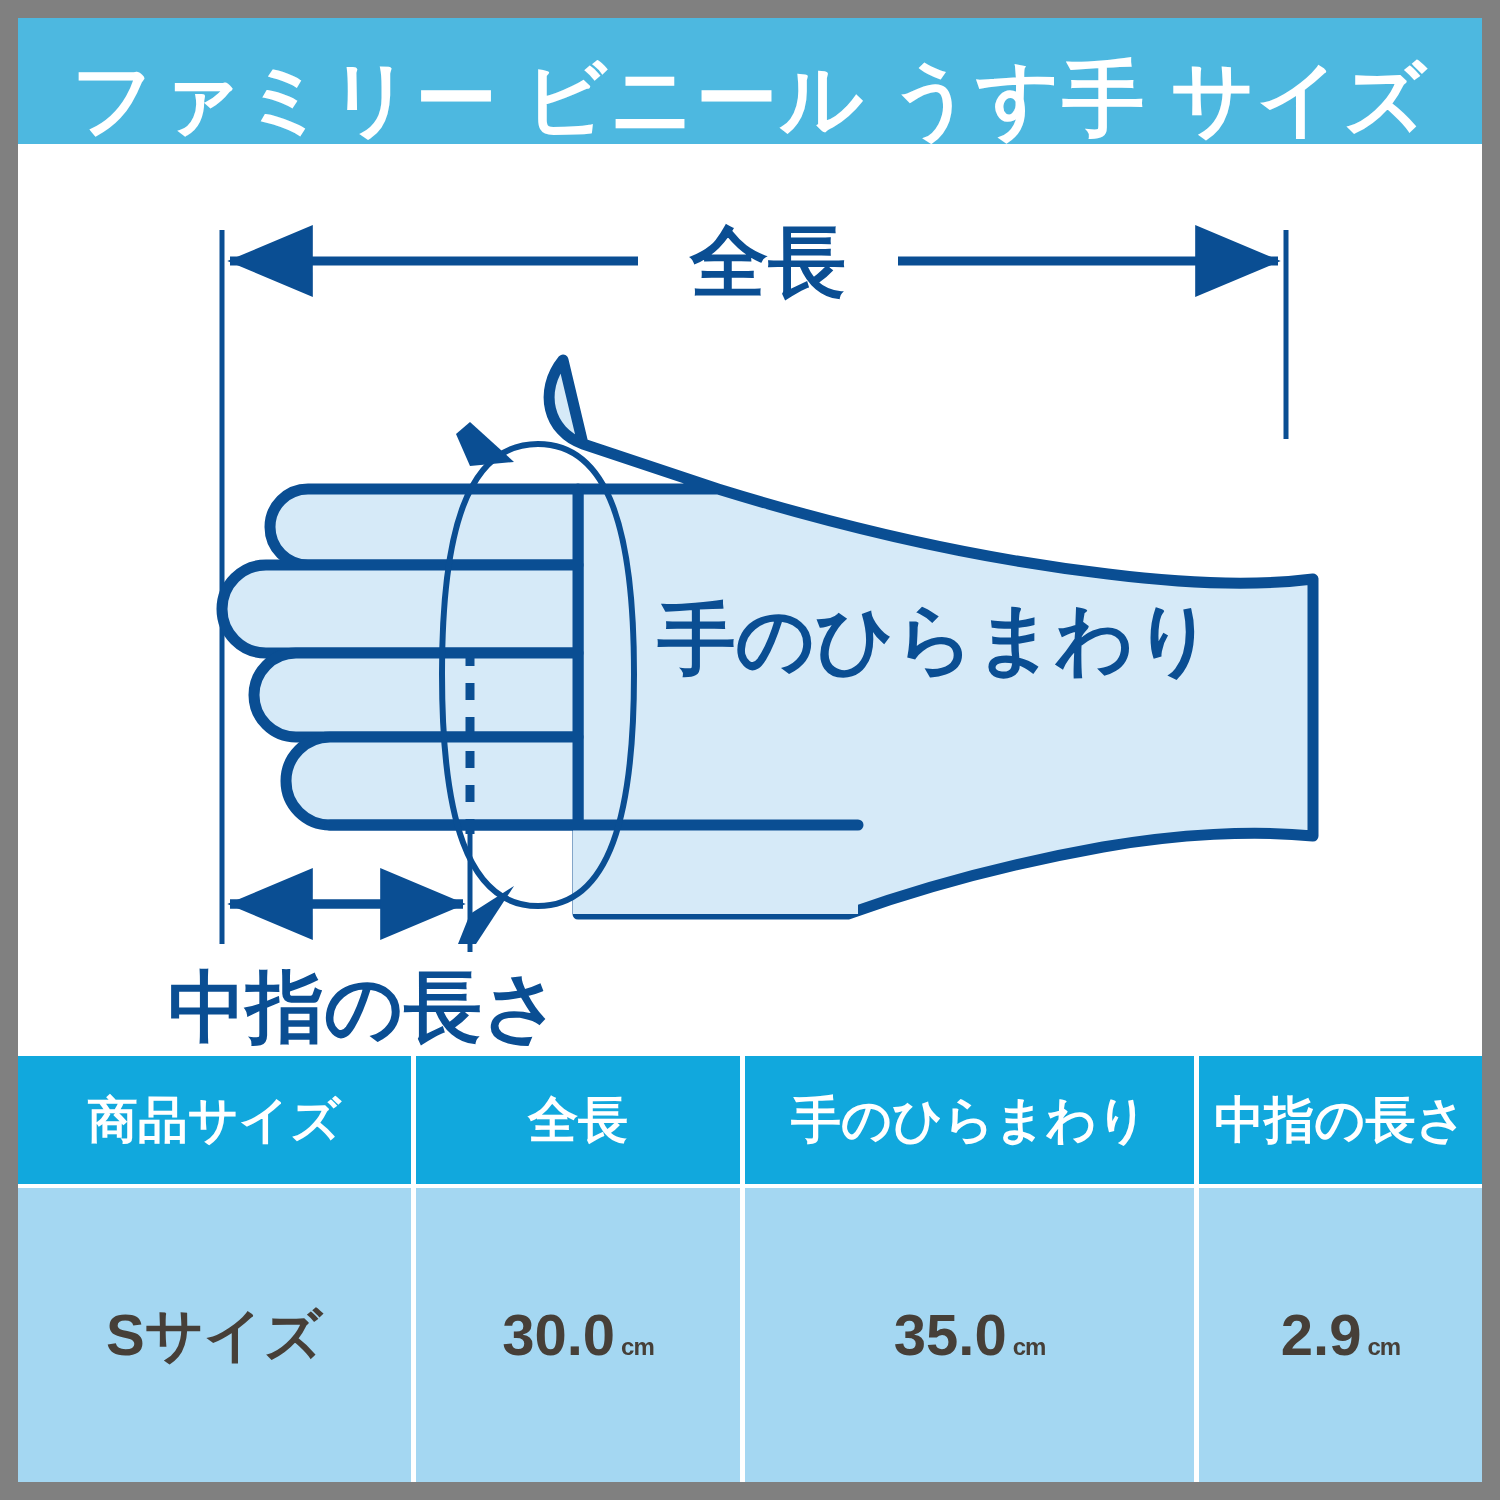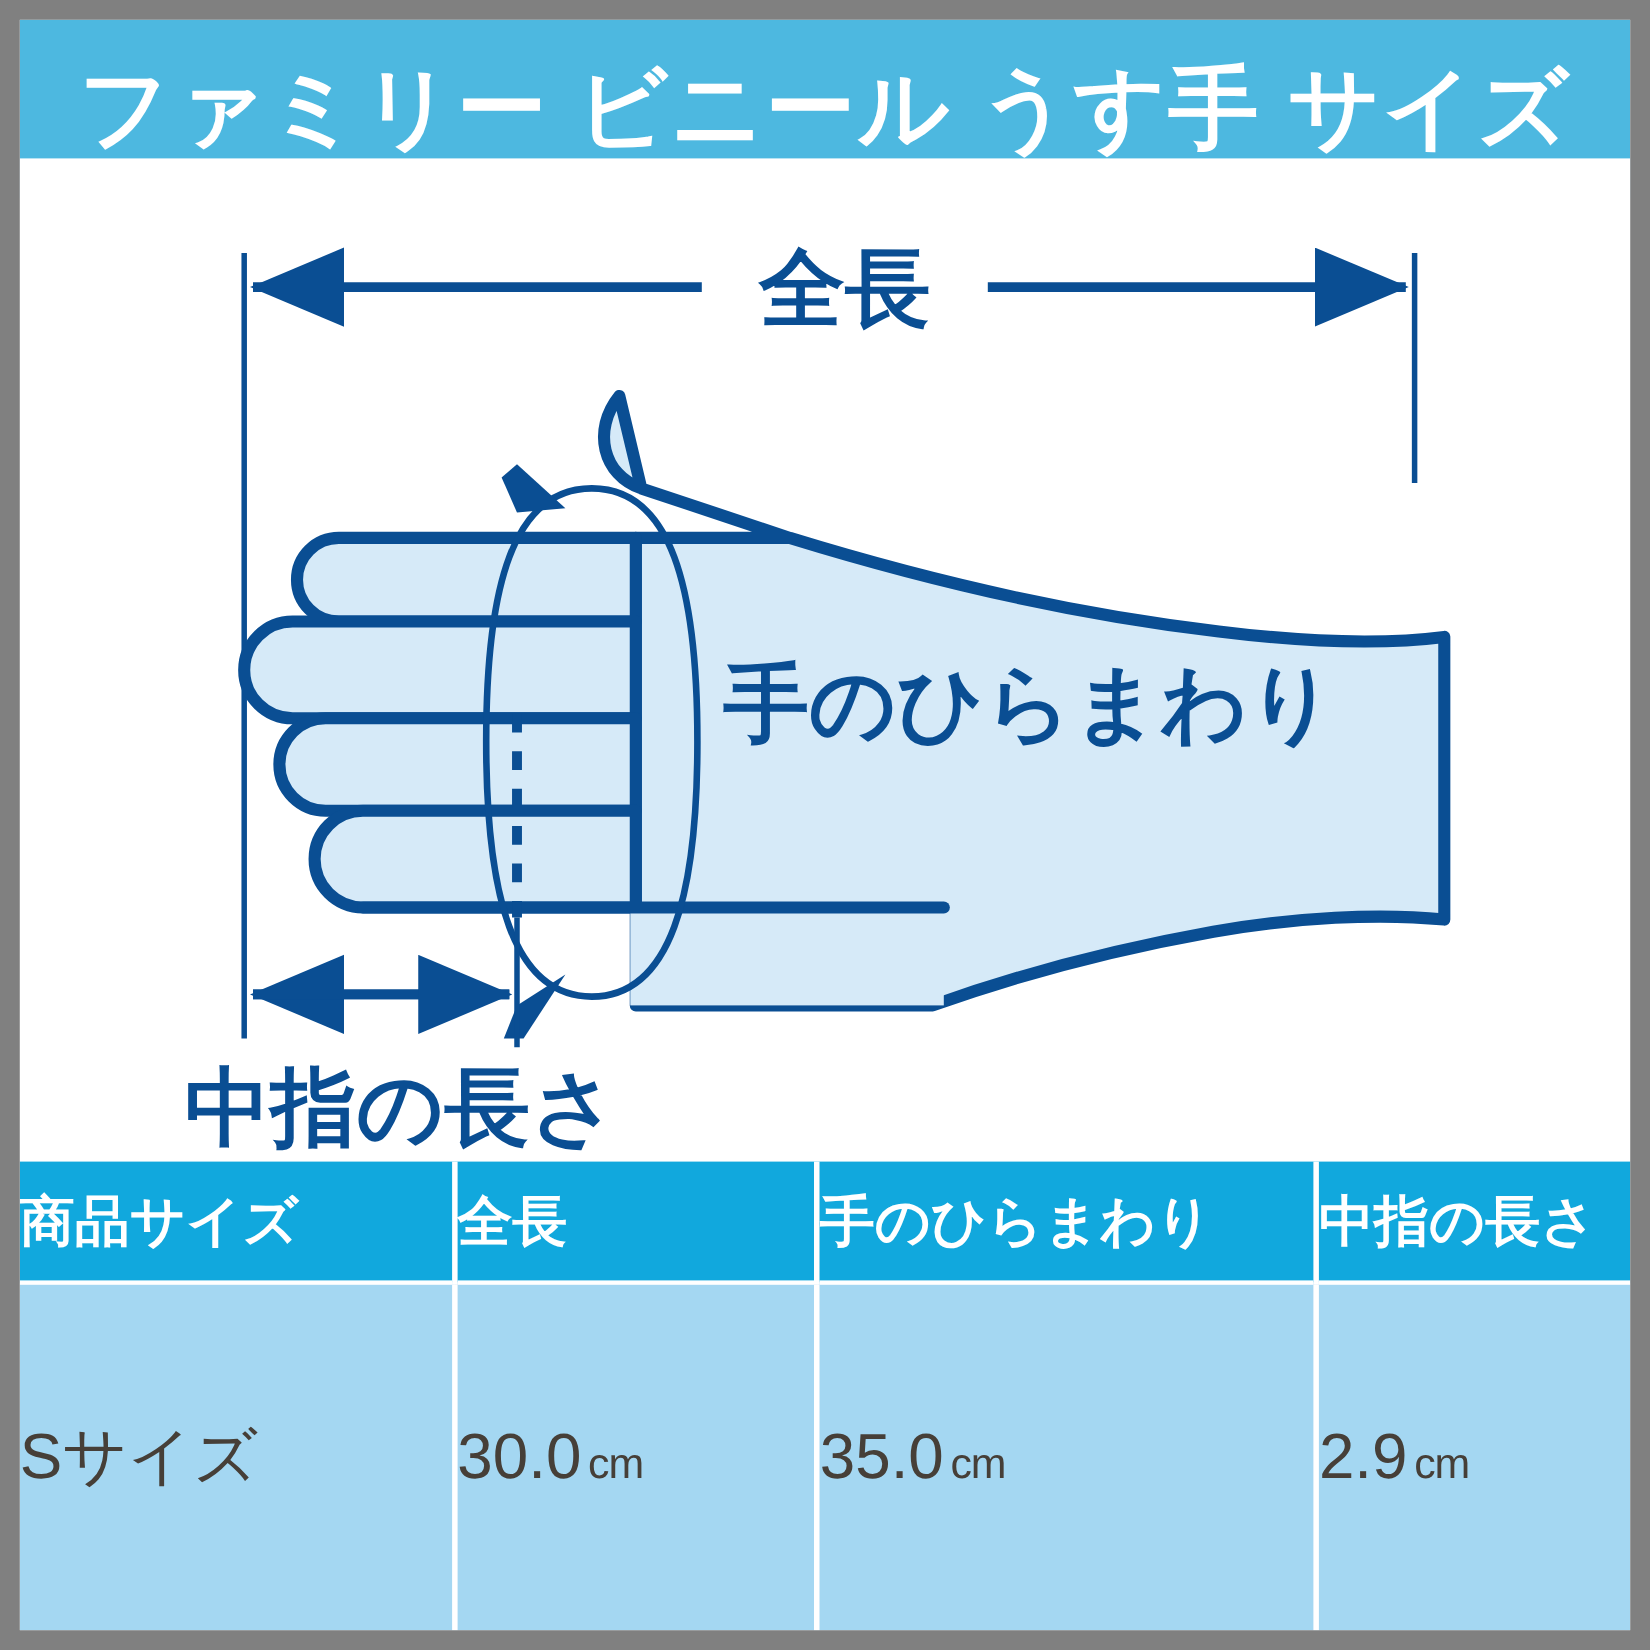--- a/index.html
+++ b/index.html
@@ -66,25 +66,25 @@
     height: 426px;
   }
   table.sizes {
     width: 100%;
     height: 100%;
     border-collapse: collapse;
     table-layout: fixed;
   }
   table.sizes th,
   table.sizes td {
-    text-align: left;
+    text-align: center;
     vertical-align: middle;
     border-left: 5px solid #ffffff;
     border-right: 5px solid #ffffff;
-    padding: 0;
+    padding: 10px;
   }
   table.sizes th:first-child,
   table.sizes td:first-child {
     border-left: none;
   }
   table.sizes th:last-child,
   table.sizes td:last-child {
     border-right: none;
   }
   table.sizes thead th {
@@ -97,28 +97,29 @@
     white-space: nowrap;
     border-bottom: 4px solid #ffffff;
   }
   table.sizes tbody td {
     font-size: 58px;
     color: #463f38;
     height: 106px;
     line-height: 1;
     white-space: nowrap;
     border-bottom: 4px solid #ffffff;
+    font-weight: bold;
   }
   table.sizes tbody tr:last-child td {
     border-bottom: none;
   }
   tr.row-odd td { background: #a4d7f2; }
   tr.row-even td { background: #d6eaf8; }
   .unit {
-    font-size: 39px;
+    font-size: 24px;
     letter-spacing: -1px;
     margin-left: 6px;
   }
   .cellval { display: inline-block; }
   
   col.c1 { width: 27%; }
   col.c2 { width: 22.5%; }
   col.c3 { width: 31%; }
   col.c4 { width: 19.5%; }
 </style>

